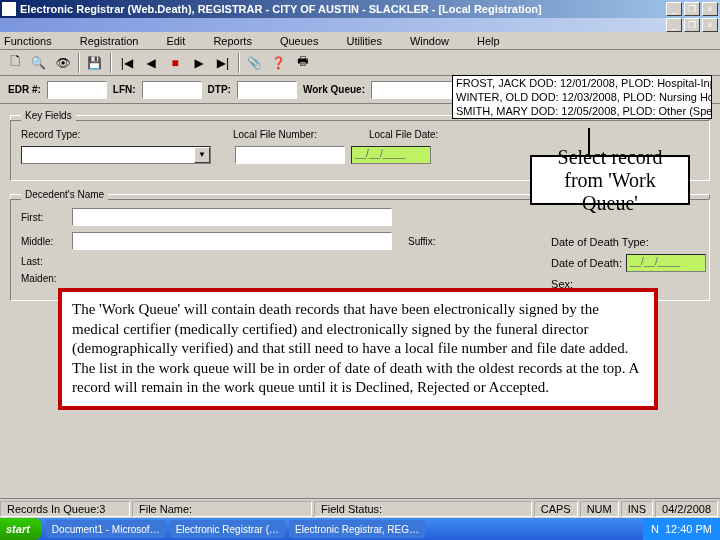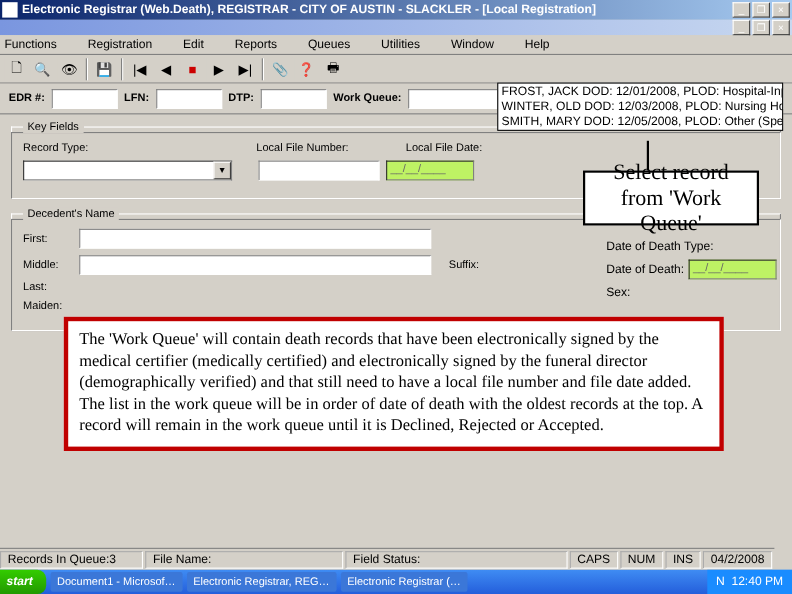--- a/index.html
+++ b/index.html
@@ -36,29 +36,29 @@
 .field-label { font-size: 10px; min-width: 70px; }
 .combo { background: #fff; border: 1px inset #808080; height: 18px; position: relative; }
 .combo .dd-arrow { position: absolute; right: 0; top: 0; width: 16px; height: 16px; background: #d4d0c8; border: 1px solid #fff; border-right-color: #404040; border-bottom-color: #404040; text-align: center; font-size: 8px; line-height: 14px; }
 .datebox { background: #bef264; border: 1px inset #808080; height: 18px; width: 80px; padding: 1px 3px; font-size: 10px; color: #666; }
 
 .callout1 { position: absolute; right: 30px; top: 155px; width: 160px; height: 50px; background: #fff; border: 2px solid #000; display: flex; align-items: center; justify-content: center; text-align: center; font-family: "Times New Roman", serif; font-size: 20px; z-index: 10; padding: 4px; }
 .callout1-line { position: absolute; right: 130px; top: 128px; width: 2px; height: 30px; background: #000; z-index: 9; }
 
 .callout2 { position: absolute; left: 58px; top: 288px; width: 600px; background: #fff; border: 4px solid #c00000; padding: 8px 10px; font-family: "Times New Roman", serif; font-size: 15px; line-height: 1.3; z-index: 10; }
 
-.statusbar { position: absolute; bottom: 22px; left: 0; right: 16px; height: 20px; background: #d4d0c8; border-top: 1px solid #808080; display: flex; align-items: center; font-size: 10px; }
+.statusbar { position: absolute; bottom: 22px; left: 0; right: 0; height: 20px; background: #d4d0c8; border-top: 1px solid #808080; display: flex; align-items: center; font-size: 10px; }
 .statusbar .cell { border: 1px inset #fff; padding: 1px 6px; height: 16px; margin-right: 2px; }
 
 .taskbar { position: absolute; bottom: 0; left: 0; right: 0; height: 22px; background: linear-gradient(to bottom, #3f8cf3, #245edb); display: flex; align-items: center; }
 .startbtn { background: linear-gradient(to bottom, #3c0, #290); color: #fff; font-weight: bold; height: 22px; padding: 0 12px 0 6px; display: flex; align-items: center; font-style: italic; border-radius: 0 8px 8px 0; }
 .taskbtn { background: #3b77d8; color: #fff; height: 18px; margin-left: 4px; padding: 0 6px; display: flex; align-items: center; font-size: 10px; border-radius: 2px; max-width: 140px; overflow: hidden; white-space: nowrap; }
 .tray { margin-left: auto; background: #1a8cff; height: 22px; display: flex; align-items: center; padding: 0 8px; color: #fff; font-size: 10px; gap: 6px; }
 
-.partial-right { position: absolute; right: 14px; top: 218px; font-size: 10px; }
+.partial-right { position: absolute; right: 14px; top: 236px; font-size: 10px; }
 .partial-right .row2 { display: flex; align-items: center; gap: 4px; margin-bottom: 6px; }
 </style>
 </head>
 <body>
 
 <div class="titlebar">
   <div class="icon"></div>
   <div class="title">Electronic Registrar (Web.Death), REGISTRAR - CITY OF AUSTIN - SLACKLER - [Local Registration]</div>
   <div class="winbtns">
     <div class="winbtn">_</div>
@@ -188,19 +188,19 @@
   <div class="cell" style="flex:1">Field Status:</div>
   <div class="cell">CAPS</div>
   <div class="cell">NUM</div>
   <div class="cell">INS</div>
   <div class="cell">04/2/2008</div>
 </div>
 
 <div class="taskbar">
   <div class="startbtn">start</div>
   <div class="taskbtn">Document1 - Microsof…</div>
+  <div class="taskbtn">Electronic Registrar (…</div>
   <div class="taskbtn">Electronic Registrar, REG…</div>
-  <div class="taskbtn">Electronic Registrar (…</div>
   <div class="tray">
     <span>N</span>
     <span>12:40 PM</span>
   </div>
 </div>
 
 </body></html>

